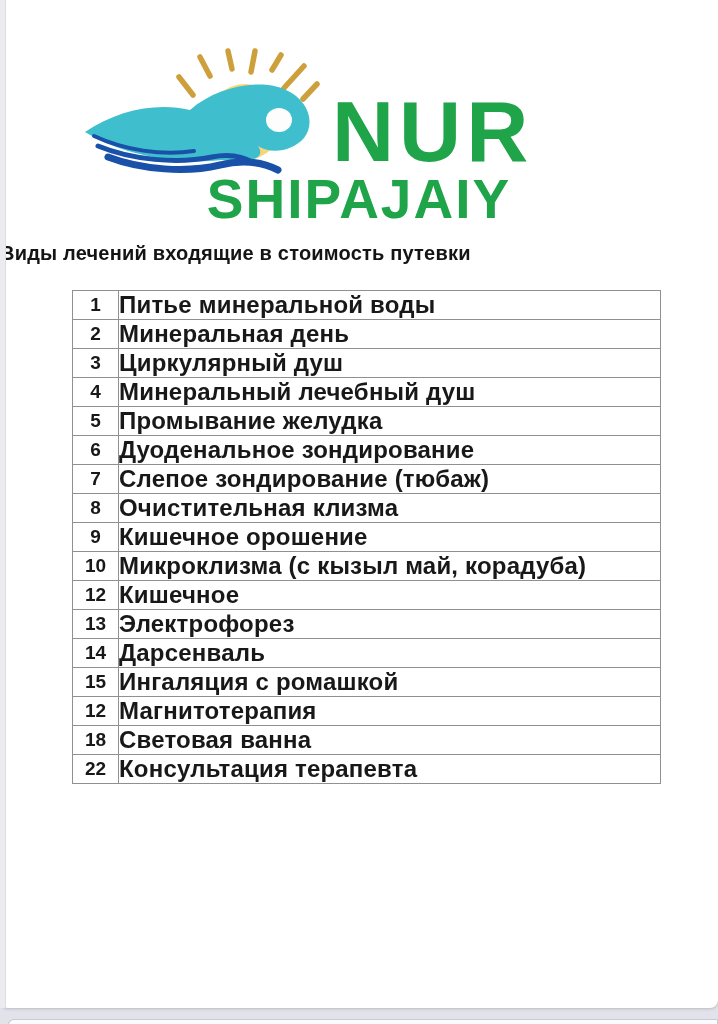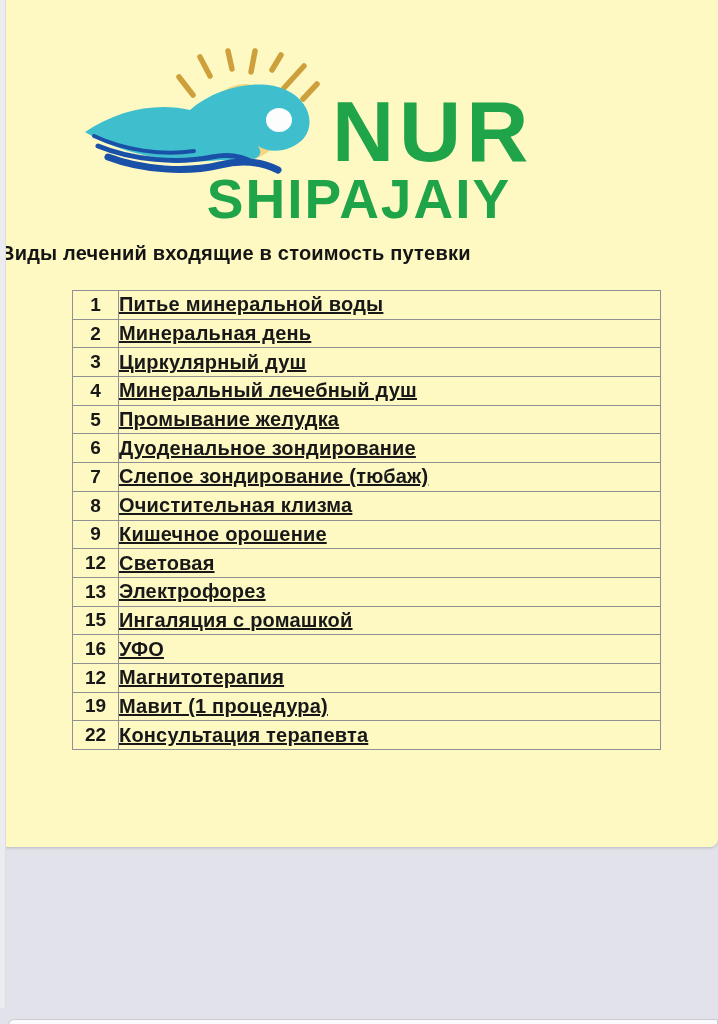--- a/index.html
+++ b/index.html
@@ -2,22 +2,22 @@
 <html style="--brand-green: #1fa449; --sun-yellow: #f6d57f; --ray-gold: #cea03c; --wave-teal: #3fbfce; --wave-blue: #1a51a8;"><head>
 <meta charset="utf-8">
 <style>
   html,body{margin:0;padding:0;}
   body{
     width:718px;height:1024px;position:relative;overflow:hidden;
     background:#e2e3ea;
     font-family:"Liberation Sans","DejaVu Sans",sans-serif;
   }
   .main-page{
-    position:absolute;left:0;top:0;width:718px;height:847px;
-    background:#fef9c3;border-radius:0 0 8px 8px;
+    position:absolute;left:0;top:0;width:718px;height:1008px;
+    background:#ffffff;border-radius:0 0 8px 8px;
     box-shadow:0 1px 3px rgba(60,60,80,.25);
   }
   .photo-edge{
     position:absolute;left:0;top:0;width:5px;height:1008px;
     background:#ebebf0;border-right:1px solid #dcdce3;
   }
   .next-page-edge{
     position:absolute;left:8px;right:0;top:1019px;height:6px;
     background:#fbfbfd;border:1px solid #c9cad3;border-bottom:none;
     border-radius:6px 2px 0 0;
@@ -39,21 +39,21 @@
   }
   table.treatments{
     position:absolute;left:72px;top:290px;width:589px;
     border-collapse:collapse;table-layout:fixed;
   }
   table.treatments td{
     border:1px solid #8f9094;height:27.7px;padding:0;
     font-weight:bold;color:#181818;vertical-align:middle;
   }
   td.num{width:45px;text-align:center;font-size:19px;}
-  td.name{padding-left:13px;font-size:20px;letter-spacing:.2px;text-decoration:underline;}
+  td.name{padding-left:13px;font-size:24px;letter-spacing:.2px;}
 </style>
 </head>
 <body>
 
 <div class="main-page">
 
   <svg class="logo-art" viewBox="0 0 260 132" xmlns="http://www.w3.org/2000/svg" aria-hidden="true">
     <g stroke="var(--ray-gold,#cea03c)" stroke-width="5.5" stroke-linecap="round">
       <line x1="111" y1="47" x2="97" y2="29"></line>
       <line x1="128" y1="28" x2="118" y2="9"></line>
@@ -119,53 +119,57 @@
   <tr>
     <td class="num">8</td>
     <td class="name">Очистительная клизма</td>
   </tr>
 
   <tr>
     <td class="num">9</td>
     <td class="name">Кишечное орошение</td>
   </tr>
 
+  <tr>
+    <td class="num">10</td>
+    <td class="name">Микроклизма (с кызыл май, корадуба)</td>
+  </tr>
 
 
   <tr>
     <td class="num">12</td>
-    <td class="name">Световая</td>
+    <td class="name">Кишечное</td>
   </tr>
 
   <tr>
     <td class="num">13</td>
     <td class="name">Электрофорез</td>
   </tr>
 
+  <tr>
+    <td class="num">14</td>
+    <td class="name">Дарсенваль</td>
+  </tr>
 
   <tr>
     <td class="num">15</td>
     <td class="name">Ингаляция с ромашкой</td>
   </tr>
 
-  <tr>
-    <td class="num">16</td>
-    <td class="name">УФО</td>
-  </tr>
 
   <tr>
     <td class="num">12</td>
     <td class="name">Магнитотерапия</td>
   </tr>
 
+  <tr>
+    <td class="num">18</td>
+    <td class="name">Световая ванна</td>
+  </tr>
 
-  <tr>
-    <td class="num">19</td>
-    <td class="name">Мавит (1 процедура)</td>
-  </tr>
 
 
 
   <tr>
     <td class="num">22</td>
     <td class="name">Консультация терапевта</td>
   </tr>
 </tbody>
   </table>
 </div>

